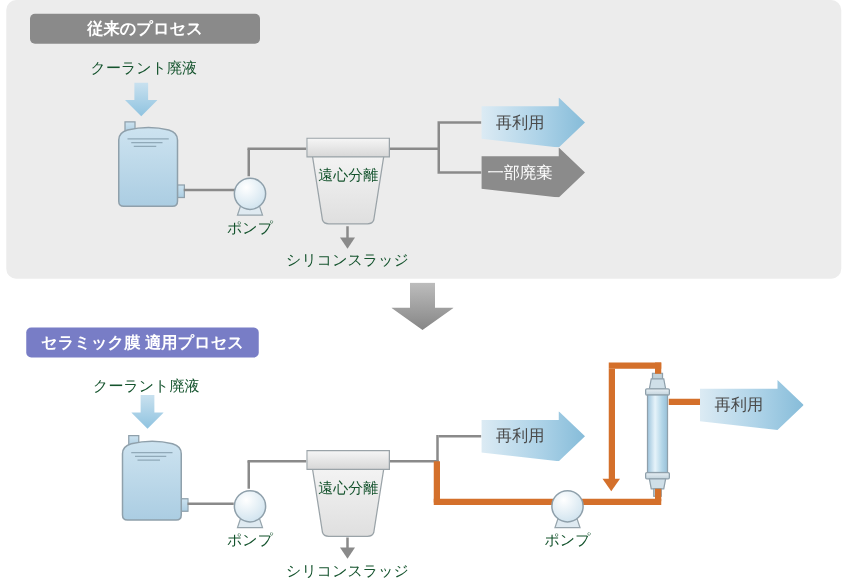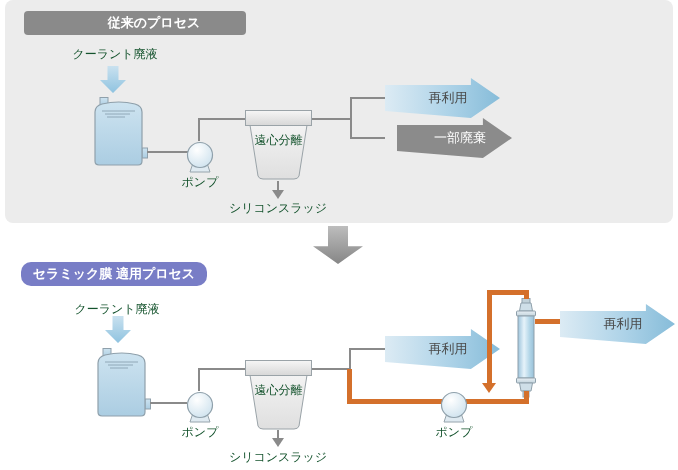--- a/index.html
+++ b/index.html
@@ -7,28 +7,27 @@
     position:relative; width:678px; height:470px; background:#ffffff;
     font-family:"Liberation Sans","DejaVu Sans",sans-serif; overflow:hidden;
   }
   .abs { position:absolute; }
   .panel { background:#ececec; border-radius:8px; }
   .badge {
     color:#fff; font-weight:bold; font-size:13px; text-align:center;
     line-height:24px; height:24px; border-radius:4px; white-space:nowrap;
   }
   .badge-gray { background:#8a8a8a; }
-  .badge-purple { background:#787dc6;border-radius:10px; }
+  .badge-purple { background:#787dc6; }
   .lbl { color:#14532d; font-size:12px; text-align:center; white-space:nowrap; }
   .pipe { background:#8a8a8a; }
   .opipe { background:#d4702b; }
   .flow-arrow {
     width:83px; height:40px; font-size:13px;
     clip-path: polygon(0 17.5%, 74.7% 17.5%, 74.7% 0, 100% 50%, 74.7% 100%, 0 82.5%);
-    padding-left: 32px;
   }
   .flow-arrow span { display:block; width:62px; text-align:center; line-height:40px; }
   .blue-arrow { background:linear-gradient(90deg,#dcebf4 0%,#aed3e8 55%,#86bcd9 100%); color:#4a4a4a; }
   .gray-arrow { background:#8b8b8b; color:#ffffff; }
   .tri-down {
     width:0; height:0;
     border-left:6px solid transparent; border-right:6px solid transparent;
     border-top:9px solid #8a8a8a;
   }
   .tri-down-orange {
@@ -77,21 +76,21 @@
       </linearGradient>
       <linearGradient id="gFlange" x1="0" y1="0" x2="0" y2="1">
         <stop offset="0" stop-color="#e8eff4"></stop>
           <stop offset="1" stop-color="#c3d4dd"></stop>
       </linearGradient>
     </defs>
   </svg>
 
   <div class="abs panel" style="left:5px; top:0; width:668px; height:223px;"></div>
 
-  <div class="abs badge badge-gray" style="left:24px; top:11px; width:184px;padding-left:38px;"><span>従来のプロセス</span></div>
+  <div class="abs badge badge-gray" style="left:24px; top:11px; width:184px;"><span>従来のプロセス</span></div>
 
   <div class="abs lbl" style="left:55px; top:46px; width:120px;">クーラント廃液</div>
 
   <svg class="abs" style="left:100px; top:66px;" width="26" height="28" viewBox="0 0 26 28">
     <path d="M7.5,0 L18.5,0 L18.5,14 L26,14 L13,27 L0,14 L7.5,14 Z" fill="url(#gBlueDown)"></path>
   </svg>
 
   <svg class="abs" style="left:92px; top:95px;" width="56" height="72" viewBox="0 0 56 72">
     <rect x="8" y="2.5" width="8" height="9" fill="url(#gTank)" stroke="#8fa0ab"></rect>
     <rect x="50" y="53" width="5.5" height="10" fill="url(#gTank)" stroke="#8fa0ab"></rect>
@@ -118,21 +117,21 @@
   <div class="abs lbl" style="left:248px; top:132px; width:61px;">遠心分離</div>
 
   <div class="abs pipe" style="left:312px; top:118px; width:40px; height:2px;"></div>
   <div class="abs pipe" style="left:350px; top:97px; width:2px; height:42px;"></div>
   <div class="abs pipe" style="left:352px; top:97px; width:33px; height:2px;"></div>
   <div class="abs pipe" style="left:352px; top:137px; width:33px; height:2px;"></div>
 
   <div class="abs flow-arrow blue-arrow" style="left:385px; top:78px;">
       <span>再利用</span>
     </div>
-  <div class="abs flow-arrow gray-arrow" style="left:397px; top:118px;">
+  <div class="abs flow-arrow gray-arrow" style="left:385px; top:118px;">
       <span>一部廃棄</span>
     </div>
 
   <div class="abs pipe" style="left:277px; top:181px; width:2px; height:10px;"></div>
   <div class="abs tri-down" style="left:272px; top:190px;"></div>
   <div class="abs lbl" style="left:213px; top:200px; width:130px;">シリコンスラッジ</div>
 
   <div class="abs transition-arrow" style="left:313px; top:226px;"></div>
 
   <div class="abs badge badge-purple" style="left:21px; top:262px; width:186px;"><span>セラミック膜 適用プロセス</span></div>

